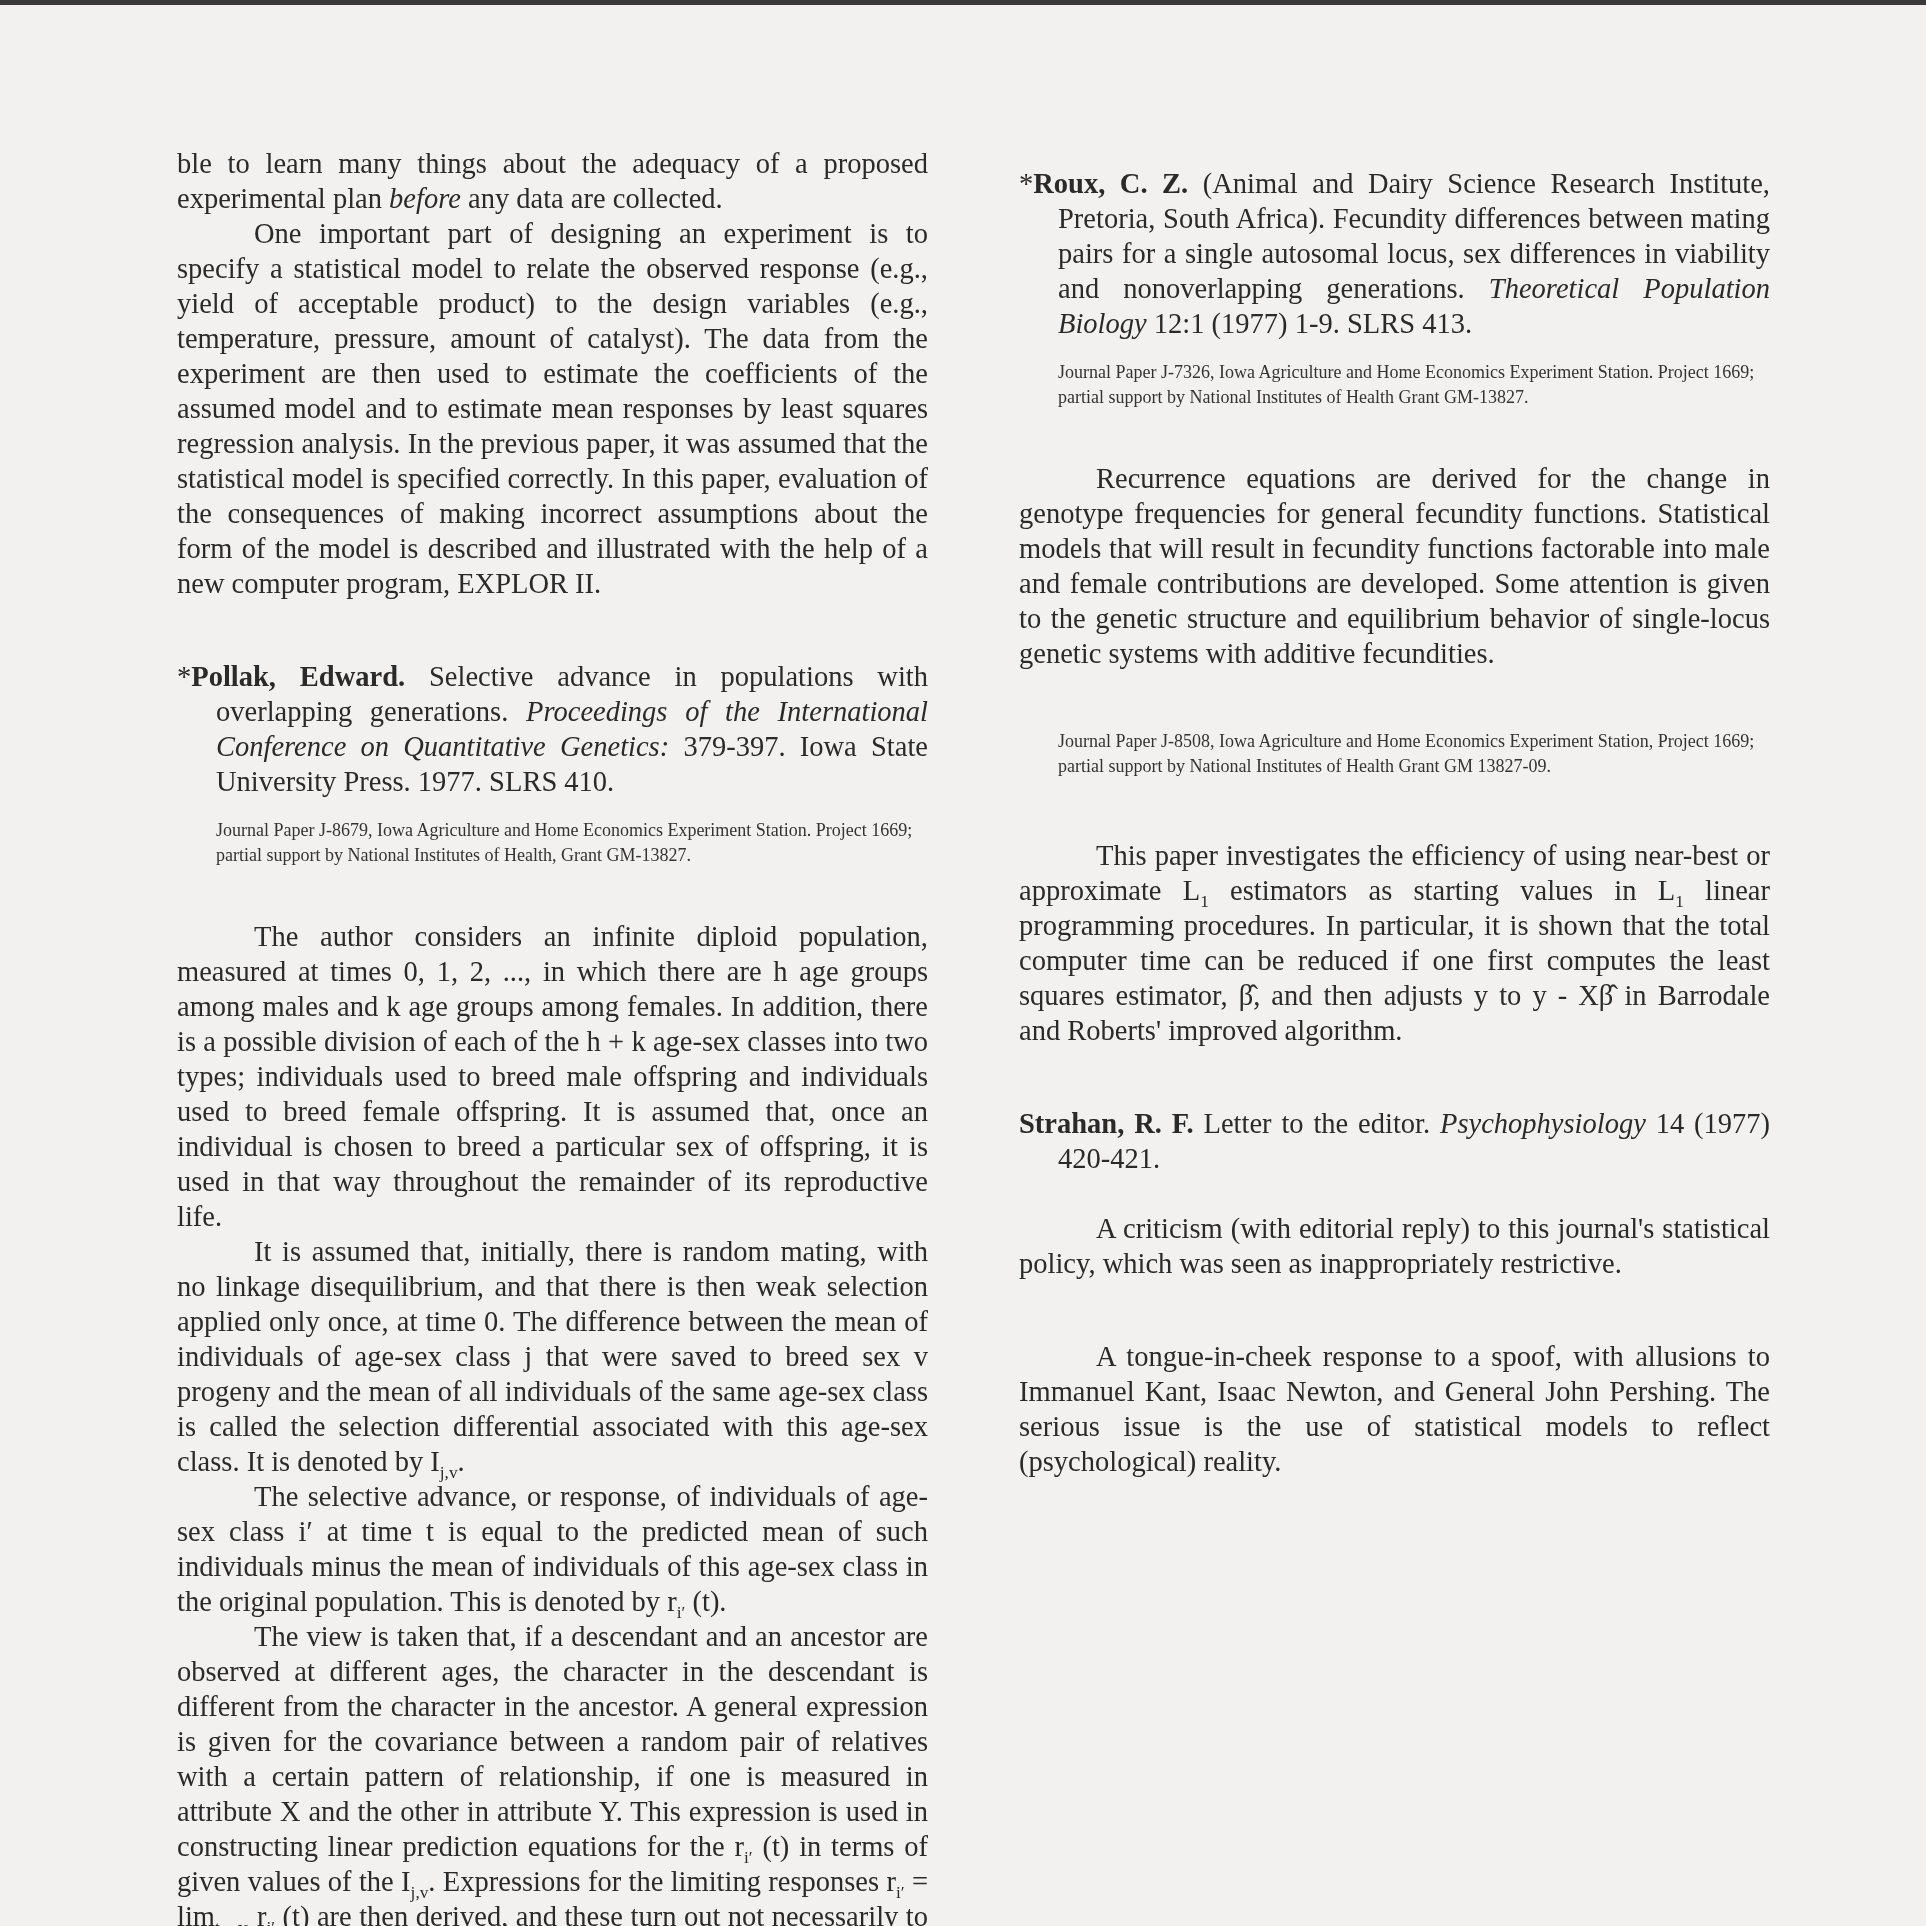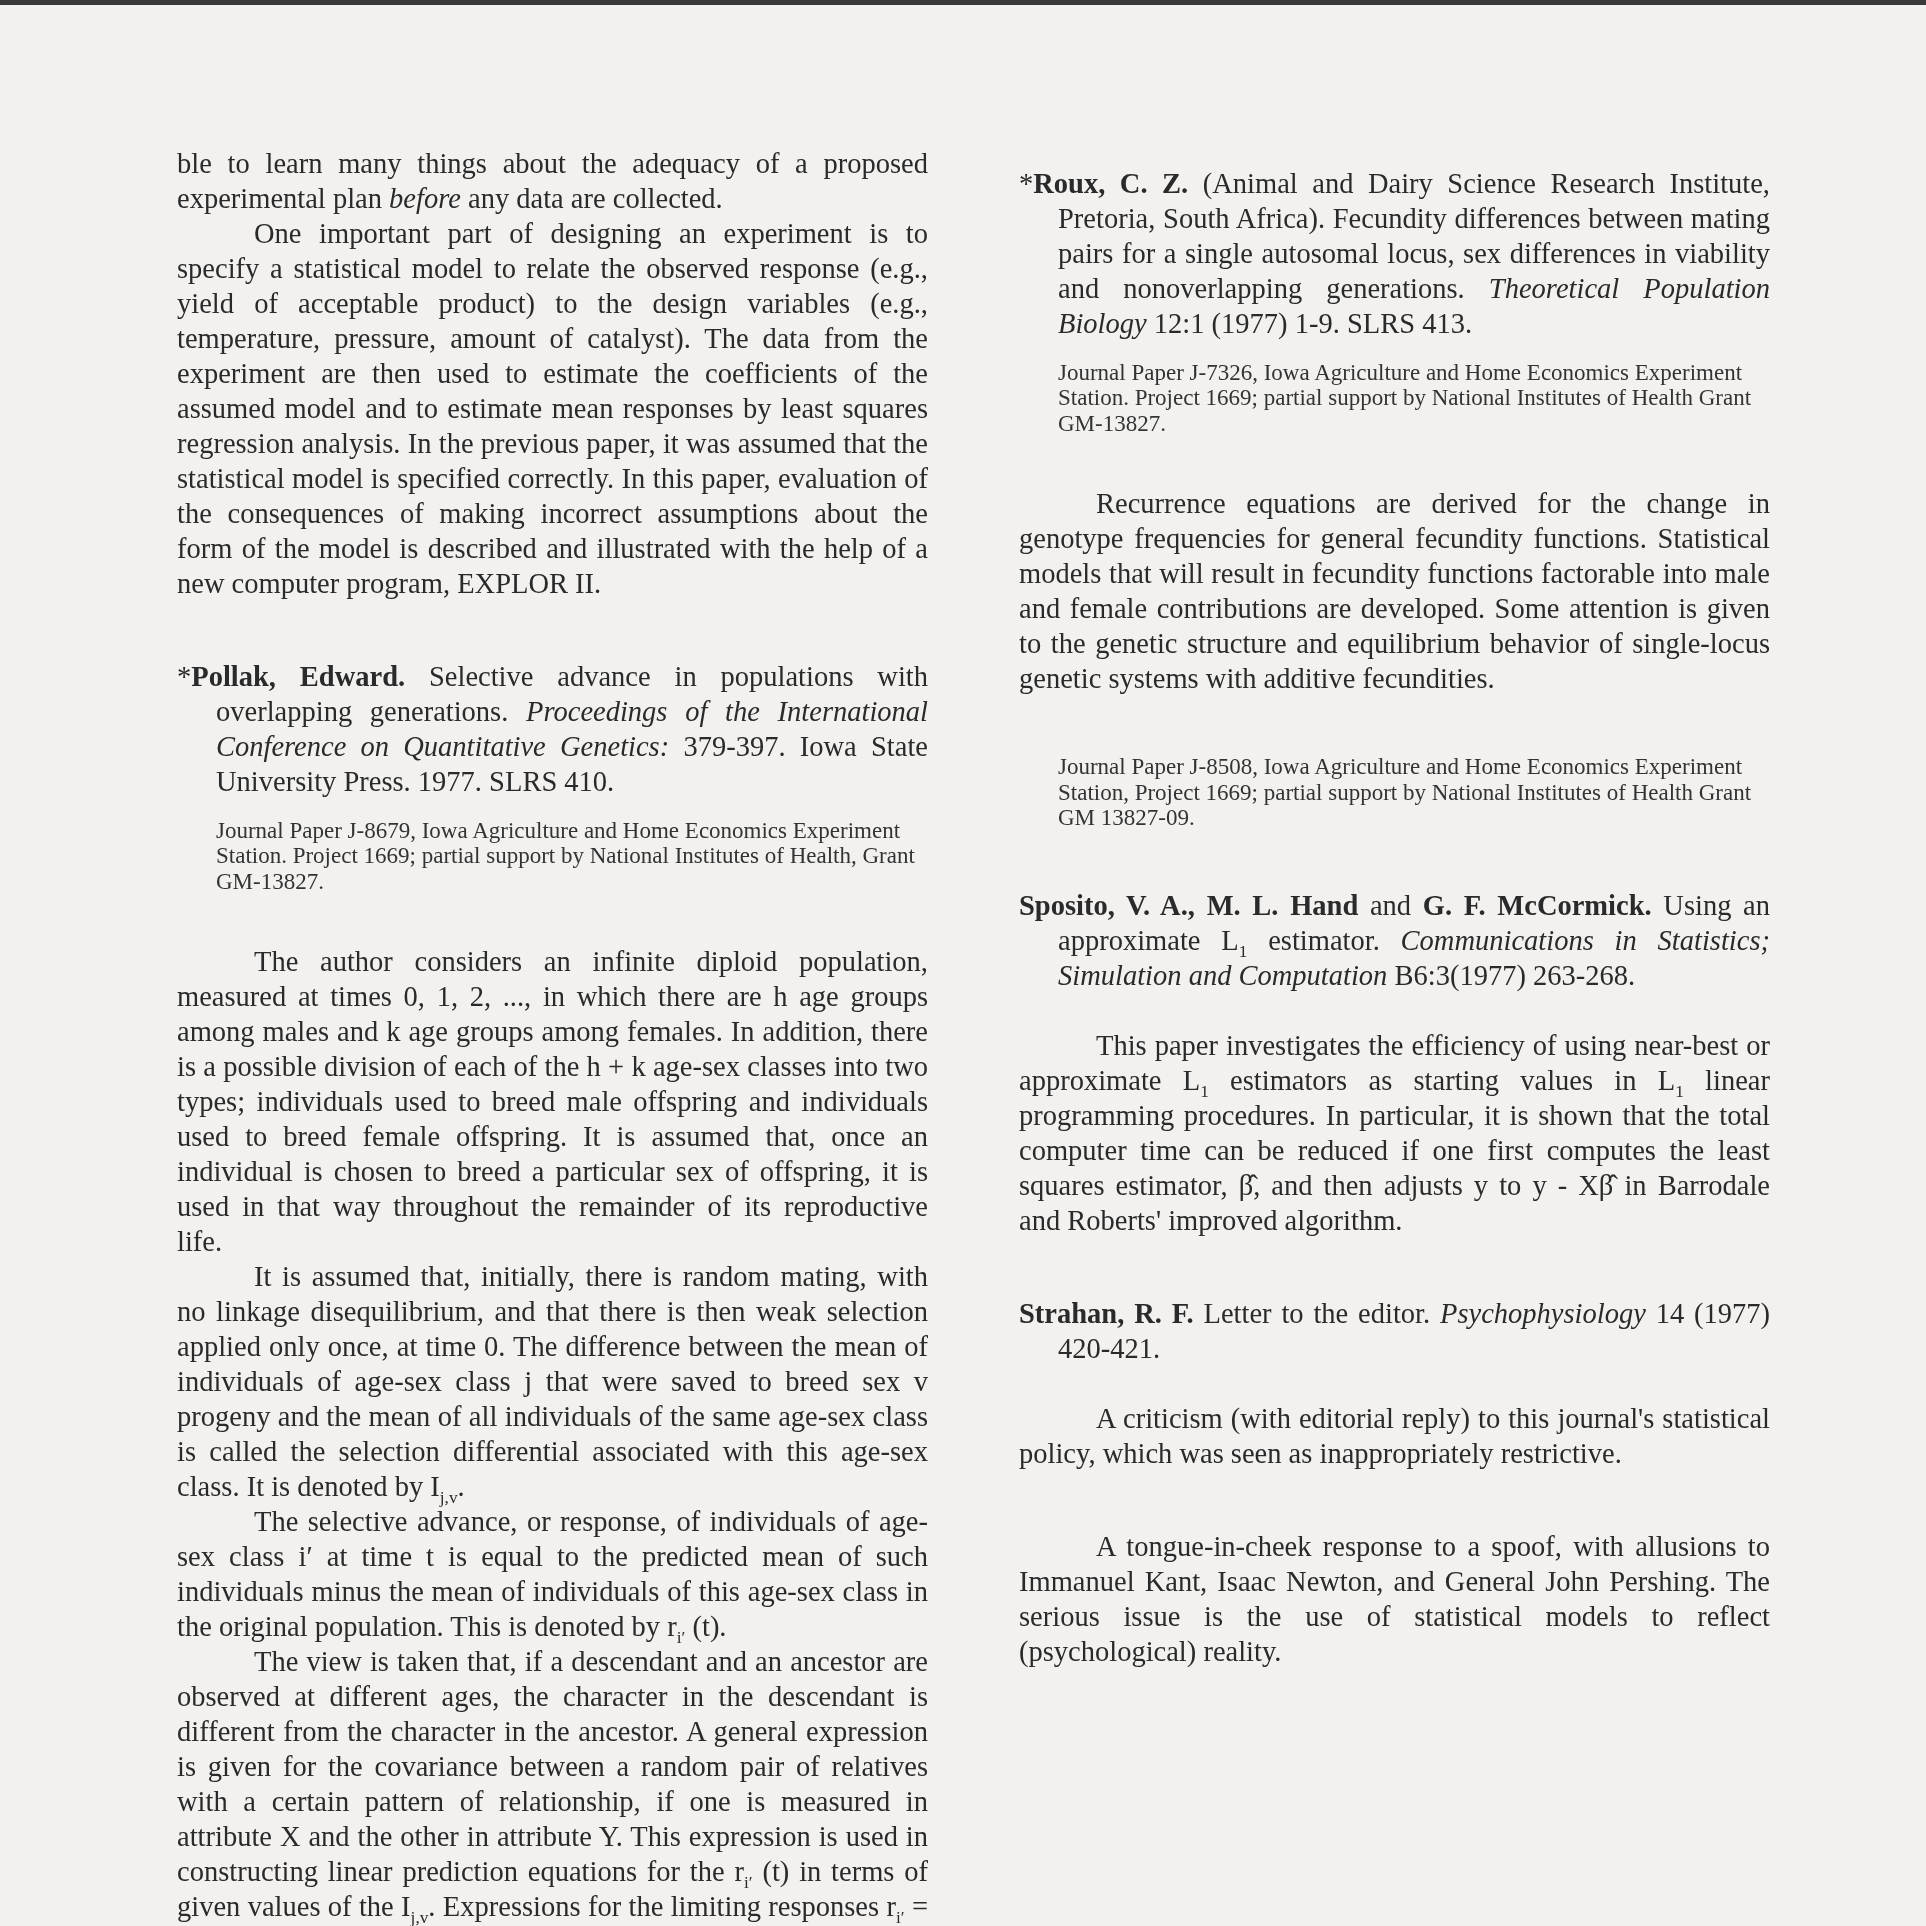--- a/index.html
+++ b/index.html
@@ -21,21 +21,21 @@
   .col.left { left: 177px; }
   .col.right { left: 1019px; top: 150px; }
   p { margin: 0; }
   .indent { text-indent: 77px; }
   .entry { margin-top: 58px; }
   .entry.first { margin-top: 0; }
   .cite { padding-left: 39px; text-indent: -39px; margin-top: 16px; }
   .cite b { font-weight: bold; }
   .cite i { font-style: italic; }
   .note {
-    font-size: 23px; line-height: 25.4px;
+    font-size: 18px; line-height: 25.4px;
     padding-left: 39px; margin-top: 19px;
     text-align: left;
     color: #333;
   }
   .abstract { margin-top: 50px; }
   sub { font-size: 17.3px; line-height: 0; }
 </style>
 </head>
 <body>
 
@@ -62,21 +62,20 @@
     <p class="cite"><span>*</span><b>Roux, C. Z.</b><span> (Animal and Dairy Science Research Institute, Pretoria, South Africa). Fecundity differences between mating pairs for a single autosomal locus, sex differences in viability and nonoverlapping generations. </span><i>Theoretical Population Biology</i><span> 12:1 (1977) 1-9. SLRS 413.</span></p>
     <p class="note">Journal Paper J-7326, Iowa Agriculture and Home Economics Experiment Station. Project 1669; partial support by National Institutes of Health Grant GM-13827.</p>
     <p class="indent abstract">Recurrence equations are derived for the change in genotype frequencies for general fecundity functions. Statistical models that will result in fecundity functions factorable into male and female contributions are developed. Some attention is given to the genetic structure and equilibrium behavior of single-locus genetic systems with additive fecundities.</p>
   </div>
 
   <div class="entry">
     <p class="note">Journal Paper J-8508, Iowa Agriculture and Home Economics Experiment Station, Project 1669; partial support by National Institutes of Health Grant GM 13827-09.</p>
   </div>
 
   <div class="entry">
-    <p class="cite"><b>Sposito, V. A., M. L. Hand</b><span> and </span><b>G. F. McCormick.</b><span> Using an approximate L</span><sub>1</sub><span> estimator. </span><i>Communications in Statistics; Simulation and Computation</i><span> B6:3(1977) 263-268.</span></p>
     <p class="indent abstract" style="margin-top:35px"><span>This paper investigates the efficiency of using near-best or approximate L</span><sub>1</sub><span> estimators as starting values in L</span><sub>1</sub><span> linear programming procedures. In particular, it is shown that the total computer time can be reduced if one first computes the least squares estimator, β̂, and then adjusts y to y - Xβ̂ in Barrodale and Roberts' improved algorithm.</span></p>
   </div>
 
   <div class="entry">
     <p class="cite"><b>Strahan, R. F.</b><span> Letter to the editor. </span><i>Psychophysiology</i><span> 14 (1977) 420-421.</span></p>
     <p class="indent abstract" style="margin-top:35px">A criticism (with editorial reply) to this journal's statistical policy, which was seen as inappropriately restrictive.</p>
   </div>
 
   <div class="entry">
     <p class="indent abstract" style="margin-top:35px">A tongue-in-cheek response to a spoof, with allusions to Immanuel Kant, Isaac Newton, and General John Pershing. The serious issue is the use of statistical models to reflect (psychological) reality.</p>

